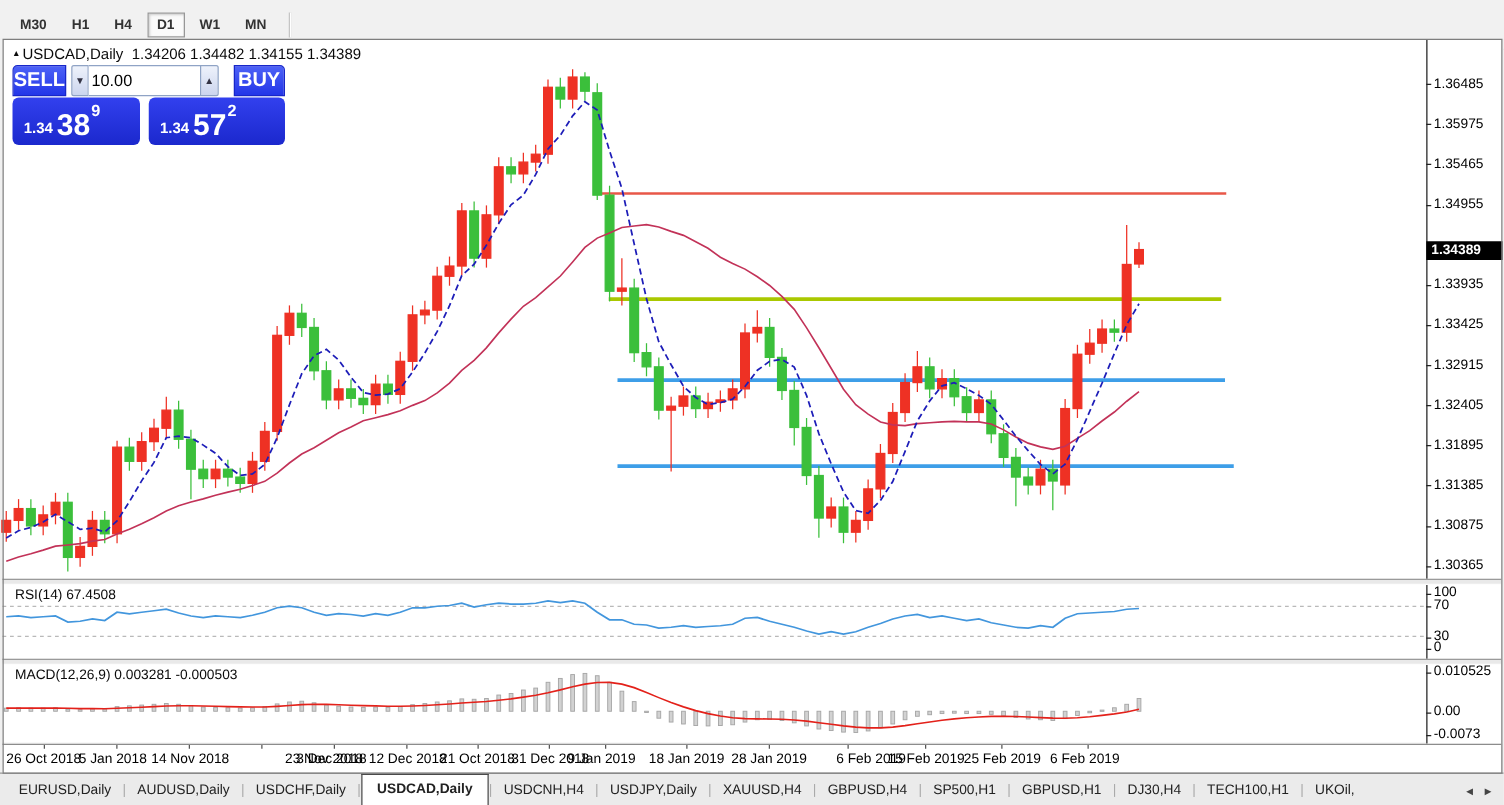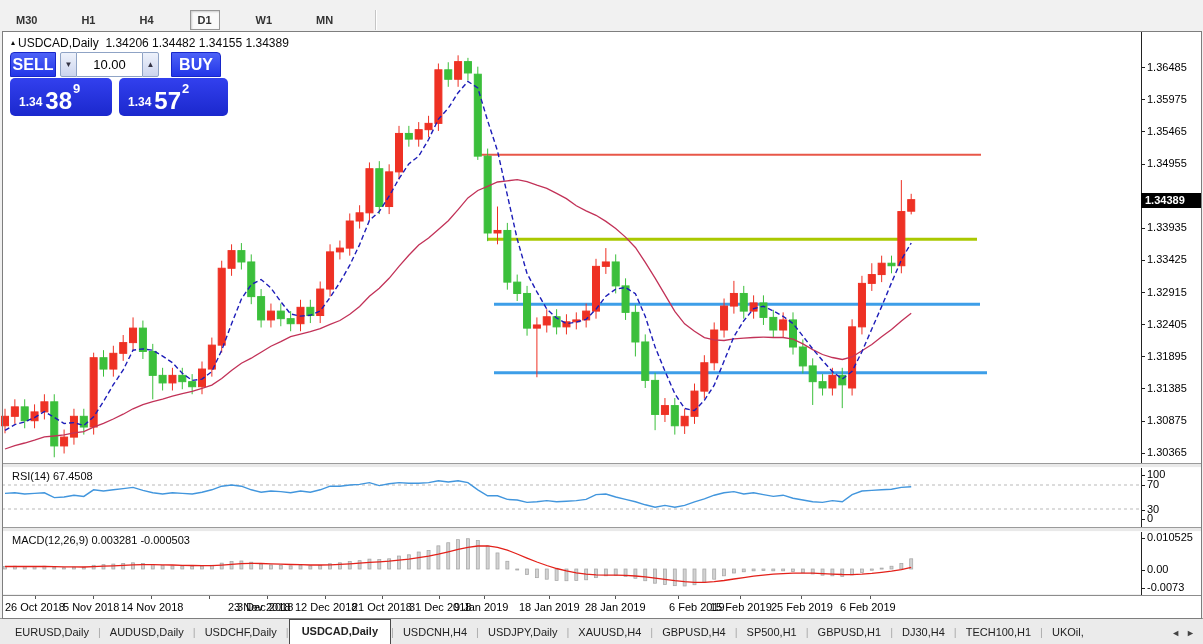--- a/index.html
+++ b/index.html
@@ -1,20 +1,20 @@
 <!DOCTYPE html>
 <html><head>
 <meta charset="utf-8">
 <style>
   html,body{margin:0;padding:0;width:1203px;height:644px;overflow:hidden;
     font-family:"Liberation Sans",sans-serif;background:#f0f0f0;}
   .screen{position:relative;width:1203px;height:644px;background:#f0f0f0;}
   
   .toolbar{position:absolute;left:0;top:0;width:1203px;height:40px;background:#f1f1f1;
-    border-bottom:1px solid #cfcfcf;display:flex;align-items:center;padding-left:6px;box-sizing:border-box;gap:24px;}
+    border-bottom:1px solid #cfcfcf;display:flex;align-items:center;padding-left:6px;box-sizing:border-box;}
   .tf-btn{font-size:11px;font-weight:bold;color:#333;padding:3px 7px;margin:0 2px;border:1px solid transparent;cursor:default;}
   .tf-btn.active{background:#fafafa;border:1px solid #979797;box-shadow:inset 1px 1px 2px rgba(0,0,0,.18);}
   .tbar-sep{width:1px;height:20px;background:#c5c5c5;border-right:1px solid #fff;margin-left:8px;}
   
   .chart-area{position:absolute;left:0;top:31px;width:1203px;height:587px;background:#f0f0f0;}
   .frame{position:absolute;left:2px;top:0;width:1198px;height:586px;border:1px solid #7e7e7e;pointer-events:none;z-index:40;}
   .pane{position:absolute;left:2px;background:#fff;}
   .pane-main{top:1px;width:1139px;height:431px;}
   .pane-rsi{top:436px;width:1139px;height:60px;}
   .pane-macd{top:499px;width:1139px;height:64px;}
@@ -35,21 +35,21 @@
   .price-badge{position:absolute;left:1141px;top:162px;width:61px;height:15px;background:#000;color:#fff;
     font-size:11px;font-weight:bold;line-height:15px;padding-left:4px;box-sizing:border-box;z-index:21;}
   
   .trade-panel{position:absolute;left:10px;top:21px;width:218px;z-index:22;}
   .tp-row1{display:flex;height:25px;align-items:stretch;}
   .tp-sell,.tp-buy{width:46px;color:#fff;font-size:16px;font-weight:bold;text-align:center;line-height:24px;
     background:linear-gradient(#4d62f7,#2336e8);border:1px solid #1726c9;box-sizing:border-box;cursor:pointer;}
   .tp-sell{border-radius:4px 0 0 0;} .tp-buy{border-radius:0 4px 0 0;width:50px;margin-left:12px;}
   .tp-spin{width:17px;background:linear-gradient(#eef2fb,#ccd5ee);border:1px solid #8fa3c5;box-sizing:border-box;
     font-size:8px;color:#334;text-align:center;line-height:23px;cursor:pointer;}
-  .tp-vol{width:65px;border:1px solid #8fa3c5;border-left:none;border-right:none;font-size:13px;text-align:center;
+  .tp-vol{width:89px;border:1px solid #8fa3c5;border-left:none;border-right:none;font-size:13px;
     font-family:"Liberation Sans",sans-serif;color:#000;box-sizing:border-box;}
   .tp-row2{display:flex;margin-top:1px;}
   .tp-price{height:38px;border-radius:5px;background:linear-gradient(#3240ee,#1b28cd);color:#fff;
     display:flex;align-items:flex-end;padding:0 6px 5px 9px;box-sizing:border-box;cursor:pointer;}
   .tp-price .pfx{font-size:12px;font-weight:bold;margin-bottom:2px;}
   .tp-price .big{font-size:24px;font-weight:bold;line-height:0.85;margin-left:3px;}
   .tp-price .sup{font-size:13px;font-weight:bold;align-self:flex-start;margin-top:3px;margin-left:1px;}
   .tp-price.sell{width:102px;} .tp-price.buy{width:109px;margin-left:7px;}
   
   .tabbar{position:absolute;left:0;top:618px;width:1203px;height:26px;background:#ebebeb;border-top:1px solid #999;
@@ -410,21 +410,21 @@
 
     <div class="ind-label rsi-label">RSI(14) 67.4508</div>
     <div class="ind-label macd-label">MACD(12,26,9) 0.003281 -0.000503</div>
 
     <div class="hsep sep1"></div>
     <div class="hsep sep2"></div>
     <div class="date-strip" id="date-strip">
         <div class="date-tick" style="left: 33px;"></div>
         <div class="date-label" style="left: 3px;">26 Oct 2018</div>
         <div class="date-tick" style="left: 91px;"></div>
-        <div class="date-label" style="left: 61px;">5 Nov 2018</div>
+        <div class="date-label" style="left: 61px;">5 Jan 2018</div>
         <div class="date-tick" style="left: 149px;"></div>
         <div class="date-label" style="left: 119px;">14 Nov 2018</div>
         <div class="date-tick" style="left: 207px;"></div>
         <div class="date-label" style="left: 186px; padding-left: 40px;">23 Nov 2018</div>
         <div class="date-tick" style="left: 265px;"></div>
         <div class="date-label" style="left: 235px;">3 Dec 2018</div>
         <div class="date-tick" style="left: 323px;"></div>
         <div class="date-label" style="left: 293px;">12 Dec 2018</div>
         <div class="date-tick" style="left: 380px;"></div>
         <div class="date-label" style="left: 350px;">21 Oct 2018</div>

